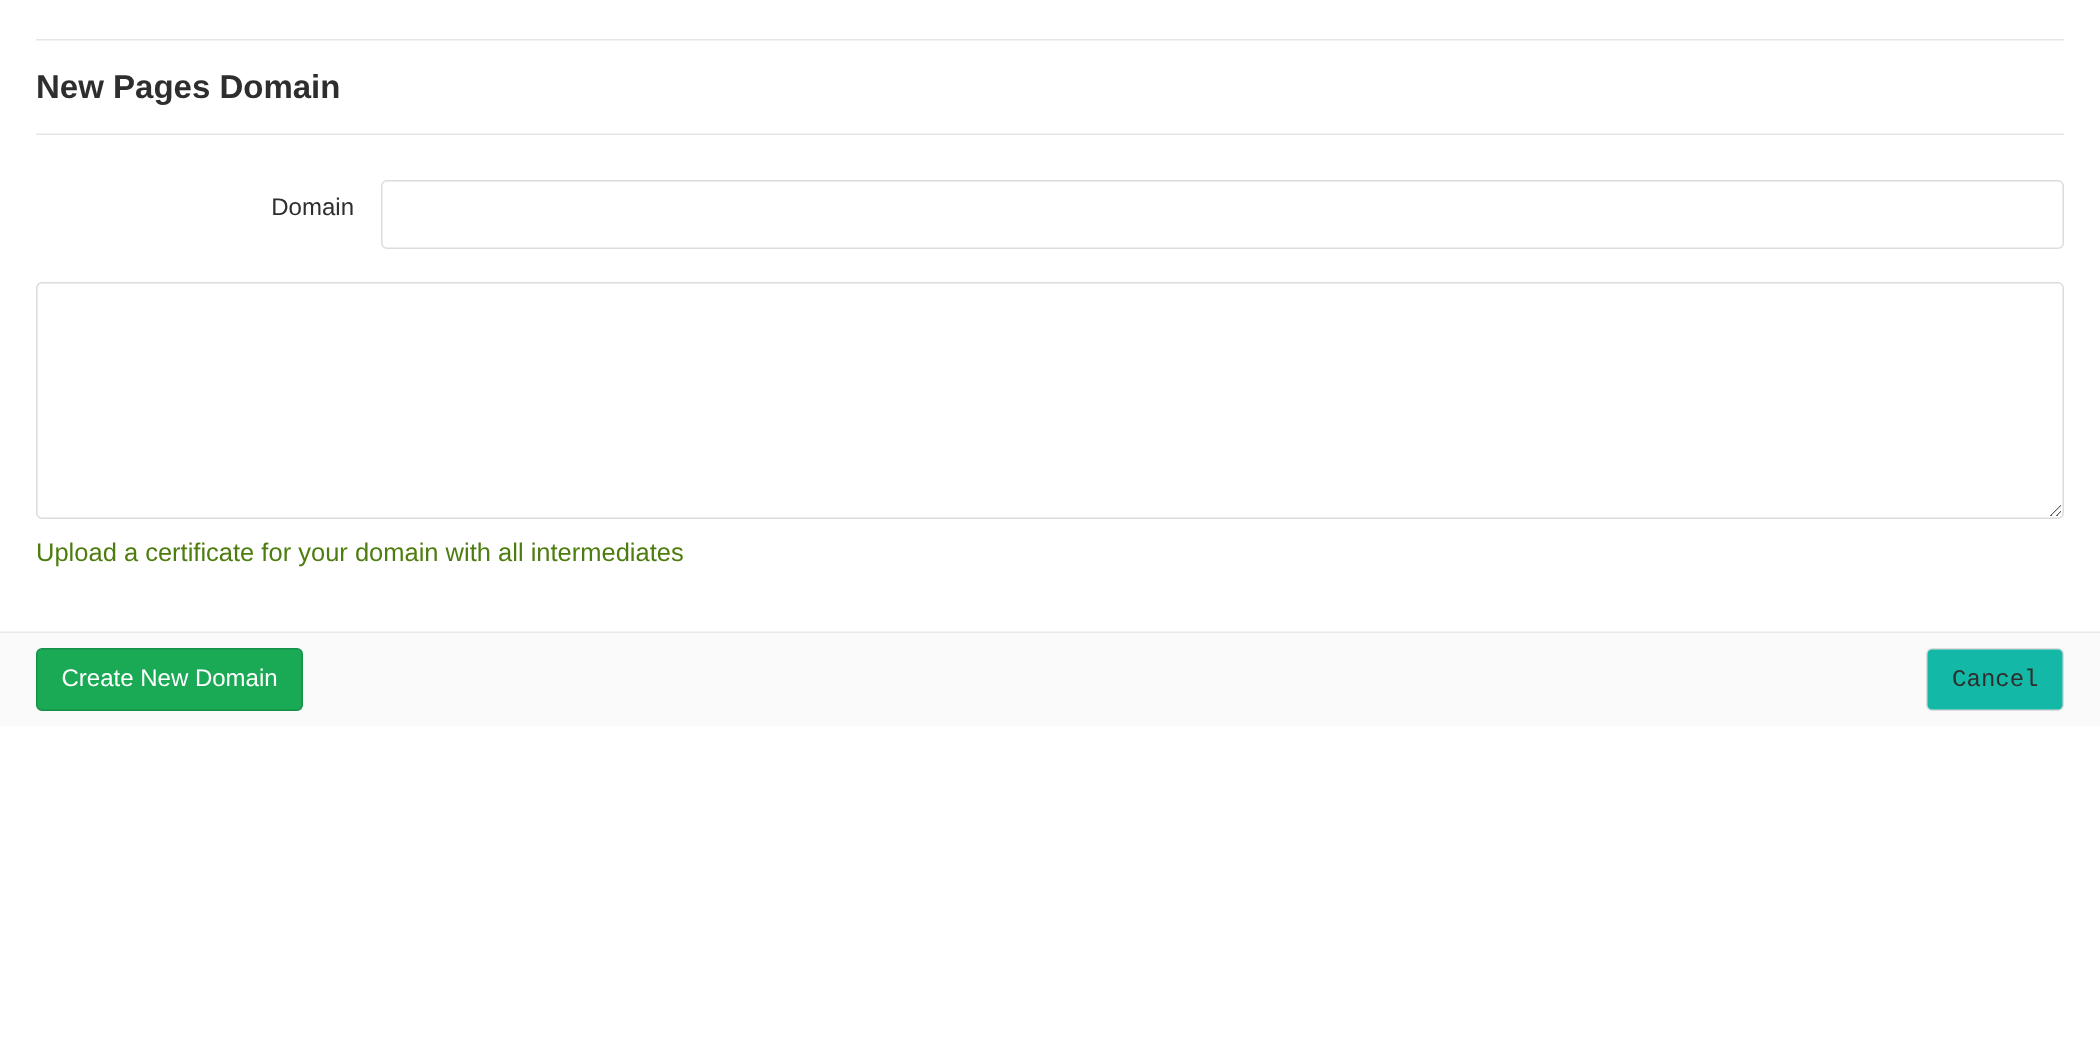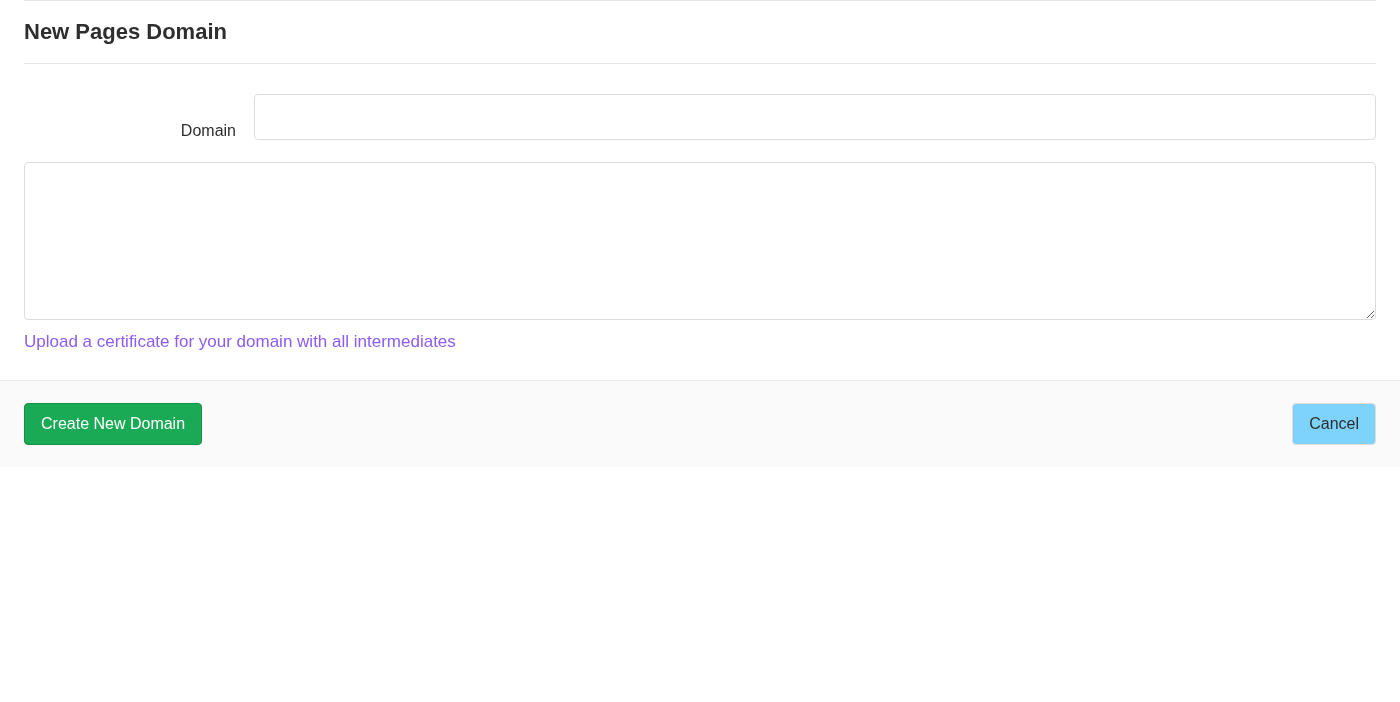--- a/index.html
+++ b/index.html
@@ -7,40 +7,41 @@
       margin: 0;
       padding: 0;
     }
     body {
       font-family: -apple-system, BlinkMacSystemFont, "Segoe UI", Helvetica, Arial, sans-serif;
       background: #fff;
       color: #2e2e2e;
       width: 1400px;
     }
     .container {
-      padding: 0 24px;
+      padding: 14px 24px;
+      margin-top: 12px;
     }
     .top-border {
       border-top: 1px solid #e5e5e5;
       margin-bottom: 18px;
     }
     .page-title {
       font-size: 22px;
       font-weight: 600;
       color: #2e2e2e;
       padding: 0 0 18px 0;
     }
     .title-divider {
       border-top: 1px solid #e5e5e5;
       margin-bottom: 30px;
     }
     .form-group {
       display: flex;
       margin-bottom: 22px;
-      align-items: flex-end;
+      align-items: flex-start;
     }
     .form-label {
       width: 230px;
       text-align: right;
       padding-right: 18px;
       padding-top: 10px;
       font-size: 16px;
       color: #2e2e2e;
     }
     .form-control-wrap {
@@ -60,51 +61,51 @@
       height: 158px;
       border: 1px solid #dcdcdc;
       border-radius: 4px;
       padding: 8px 12px;
       font-size: 16px;
       font-family: inherit;
       resize: both;
     }
     .help-text {
       font-size: 17px;
-      color: #8b5cf6;
+      color: #4d7c0f;
       margin-top: 8px;
     }
     .footer {
       background: #fafafa;
       border-top: 1px solid #e9e9e9;
-      padding: 22px 24px;
+      padding: 10px 24px;
       display: flex;
       justify-content: space-between;
       align-items: center;
-      margin-top: 28px;
+      margin-top: 6px;
     }
     .btn-primary {
       background: #1aaa55;
       color: #fff;
       border: 1px solid #168f48;
       border-radius: 4px;
       padding: 11px 16px;
       font-size: 16px;
       cursor: pointer;
       font-family: inherit;
     }
     .btn-cancel {
-      background: #7dd3fc;
+      background: #14b8a6;
       color: #2e2e2e;
       border: 1px solid #dcdcdc;
       border-radius: 4px;
       padding: 11px 16px;
       font-size: 16px;
       cursor: pointer;
-      font-family: Liberation Sans, sans-serif;
+      font-family: Liberation Mono, monospace;
     }
   </style>
 </head>
 <body>
 
 <div class="container">
   <div class="top-border"></div>
   <h1 class="page-title">New Pages Domain</h1>
   <div class="title-divider"></div>
 

